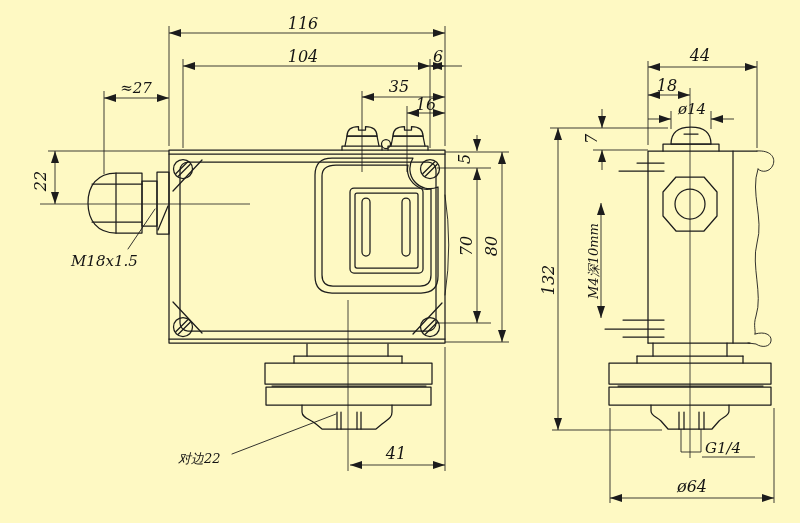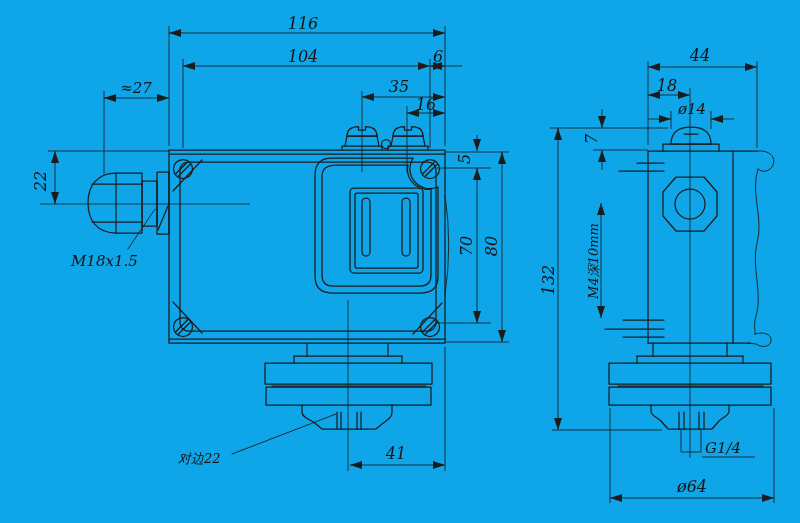--- a/index.html
+++ b/index.html
@@ -1,17 +1,17 @@
 <!DOCTYPE html>
 <html style="--ln: #1c1c1c;"><head>
 <meta charset="utf-8">
 <style>
   :root{ --ln:#1c1c1c; }
   html,body{margin:0;padding:0;background:#ffffff;}
-  #stage{width:800px;height:523px;margin:0 auto;background:#0ea5e9;position:relative;}
+  #stage{width:800px;height:523px;margin:0 auto;background:#fef9c3;position:relative;}
   svg{display:block;}
   .g path,.g rect,.g line,.g circle,.g polyline{fill:none;stroke:var(--ln);stroke-width:1.25;stroke-linecap:round;stroke-linejoin:round;}
   .g .thin{stroke-width:0.9;}
   .dim line,.dim path{fill:none;stroke:var(--ln);stroke-width:0.85;}
   .cl{stroke-width:0.8 !important;}
   .fillDark{fill:#2a2a2a;stroke:var(--ln);stroke-width:1;}
   text{font-family:"DejaVu Serif", serif;font-style:italic;fill:#141414;font-size:16px;}
   .sm{font-size:13px;}
   .md{font-size:15px;}
   .mk{fill:var(--ln);stroke:none;}

